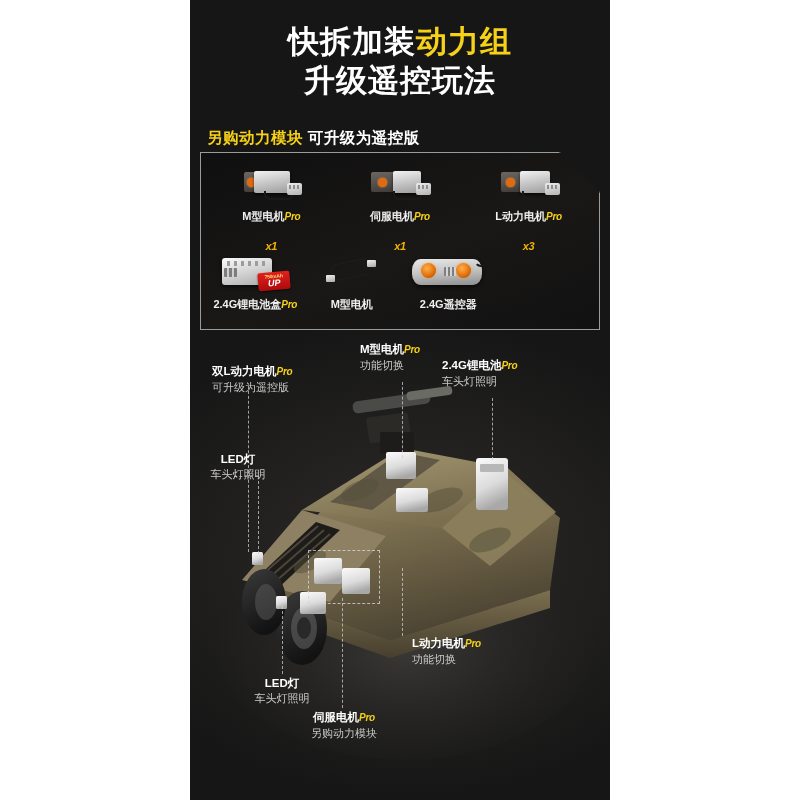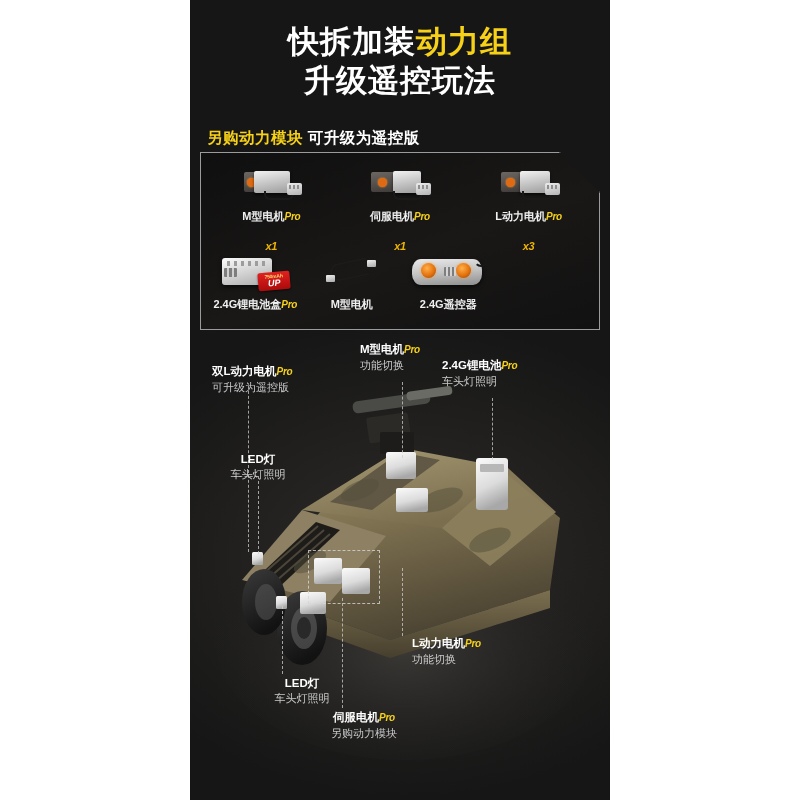--- a/index.html
+++ b/index.html
@@ -357,21 +357,21 @@
   .anno .a-title {
     font-size: 11.5px;
     font-weight: bold;
     color: #ffffff;
   }
   .anno .a-desc {
     font-size: 11px;
     color: #c9c9c9;
     margin-top: 2px;
   }
-  .anno.c  { text-align: center; margin-left: 20px; }
+  .anno.c  { text-align: center; }
   .anno.l  { text-align: left; }
 
   
   .leader {
     position: absolute;
     border-left: 1.2px dashed #cfcfcf;
     opacity: .75;
   }
   .leader.h {
     border-left: none;

